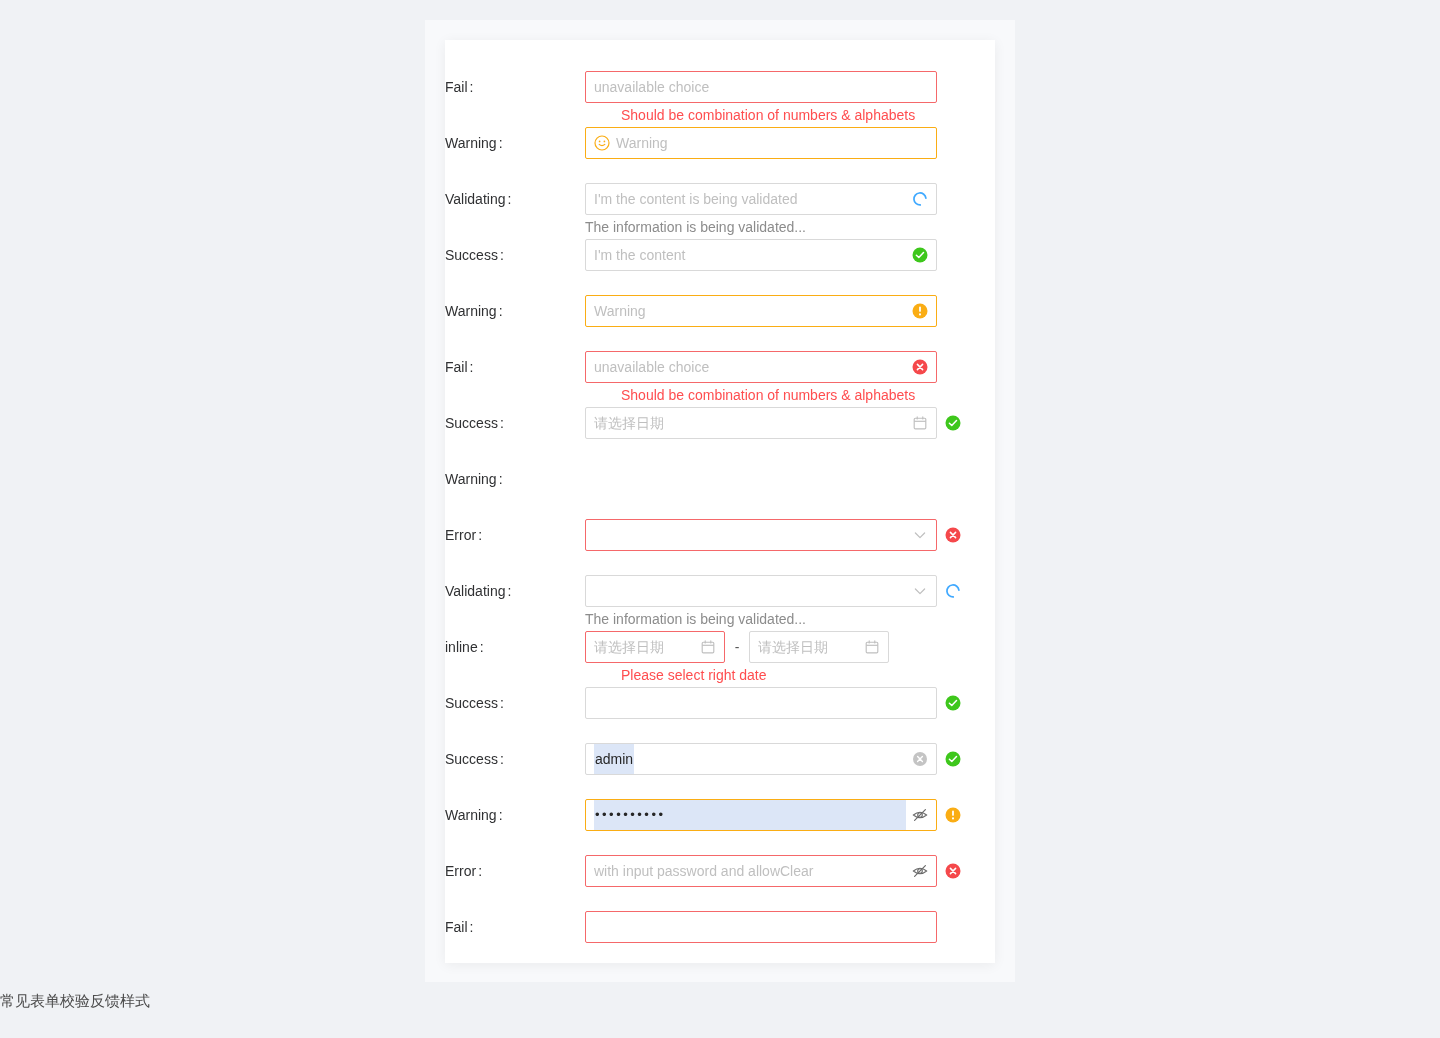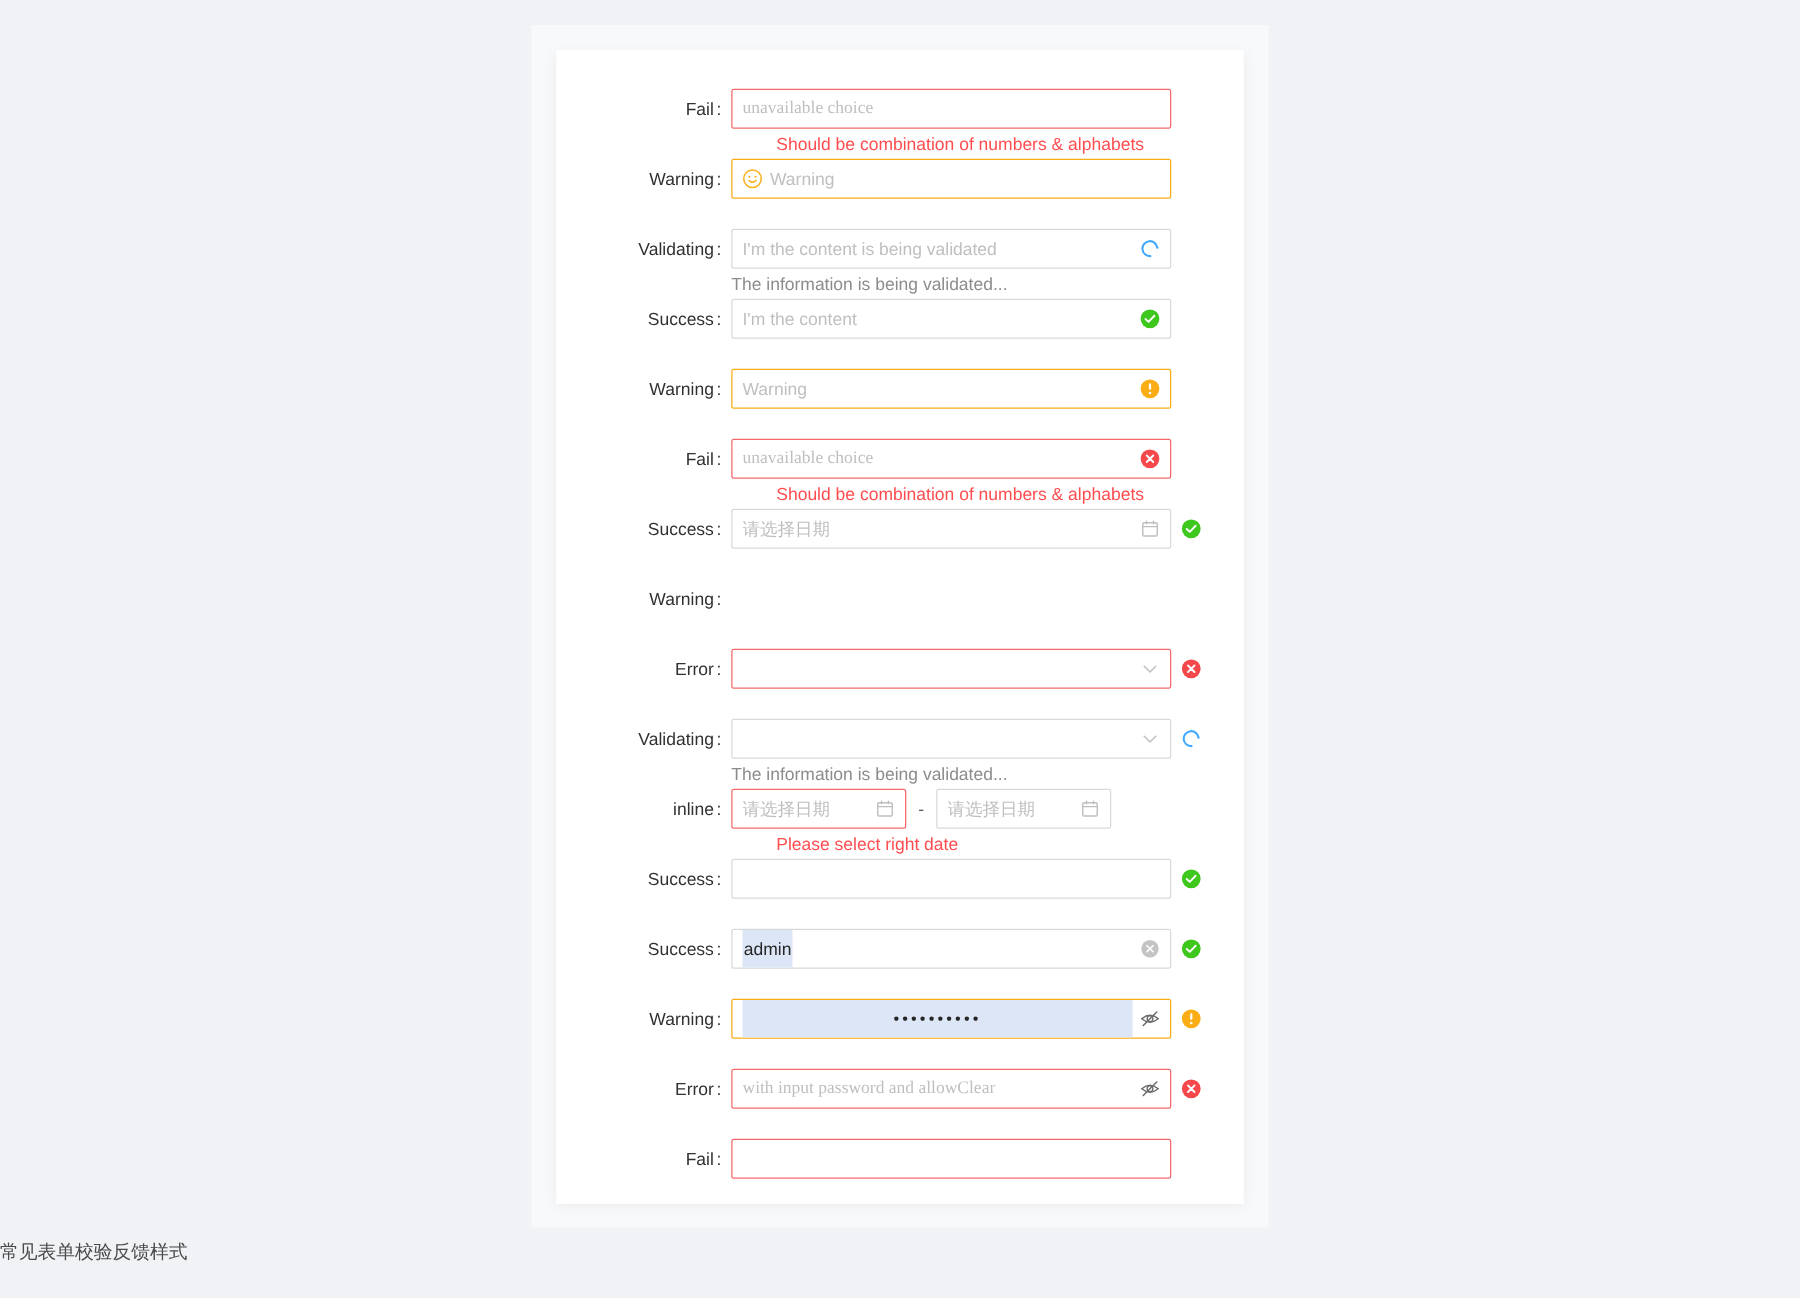--- a/index.html
+++ b/index.html
@@ -31,21 +31,21 @@
   .form { padding: 0; }
 
   .row {
     display: flex;
     align-items: flex-start;
     position: relative;
   }
   .label {
     width: 140px;
     flex: 0 0 140px;
-    text-align: right;
+    text-align: left;
     padding-right: 8px;
     font-size: 14px;
     color: #303133;
     line-height: 32px;
     white-space: nowrap;
   }
   .label .colon { margin-left: 2px; }
 
   .control { flex: 1 1 auto; position: relative; }
 
@@ -54,39 +54,38 @@
     display: flex;
     align-items: center;
     height: 32px;
     width: 352px;
     border: 1px solid #d9d9d9;
     border-radius: 2px;
     background: #fff;
     padding: 0 8px;
   }
   .field.warning { border-color: #faad14; }
-  .field.error   { border-color: #f5686a; font-family: Liberation Serif, serif; }
+  .field.error   { border-color: #f5686a; }
   .field.neutral { border-color: #d9d9d9; }
 
   .ph {
     font-size: 14px;
     color: #bfbfbf;
     line-height: 30px;
     flex: 1 1 auto;
     white-space: nowrap;
     overflow: hidden;
   }
   .val {
     font-size: 14px;
     color: #262626;
     line-height: 30px;
     flex: 1 1 auto;
     white-space: nowrap;
     overflow: hidden;
-    text-align: center;
   }
   .val.selected {
     background: #dce6f7;
     display: inline-block;
     flex: 0 0 auto;
     padding: 0 1px;
   }
   .val.selected.full {
     flex: 1 1 auto;
   }

